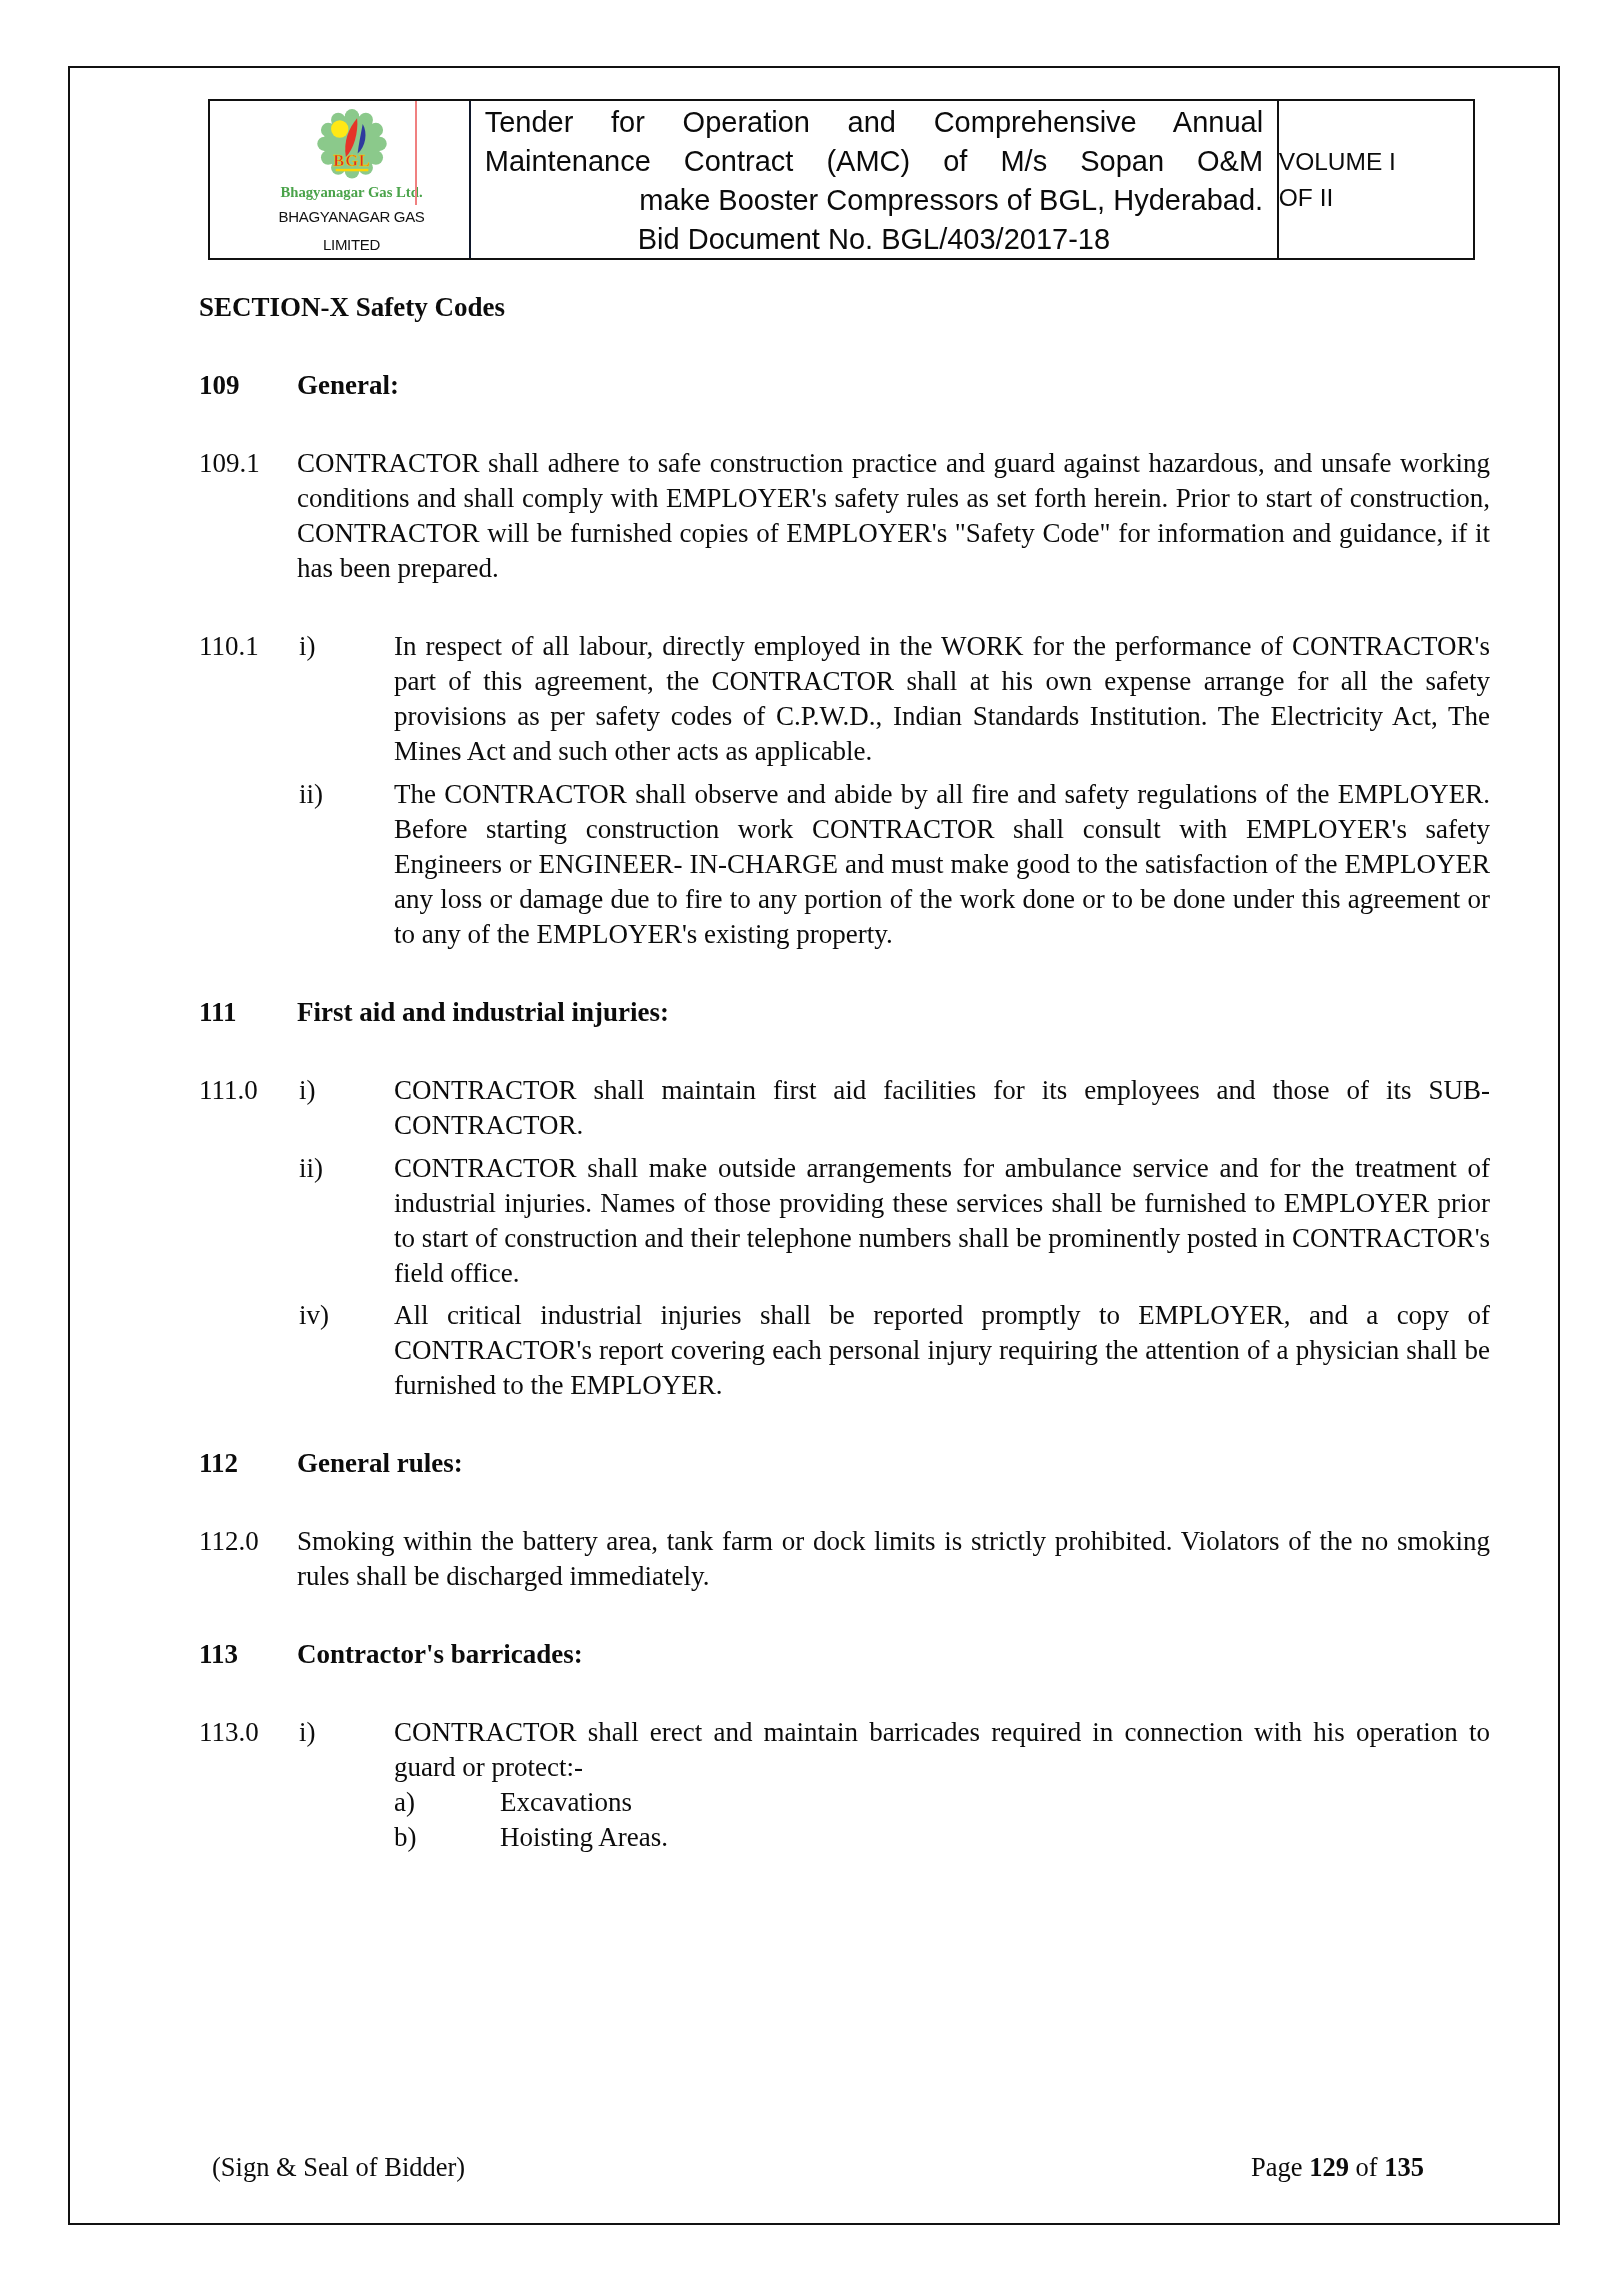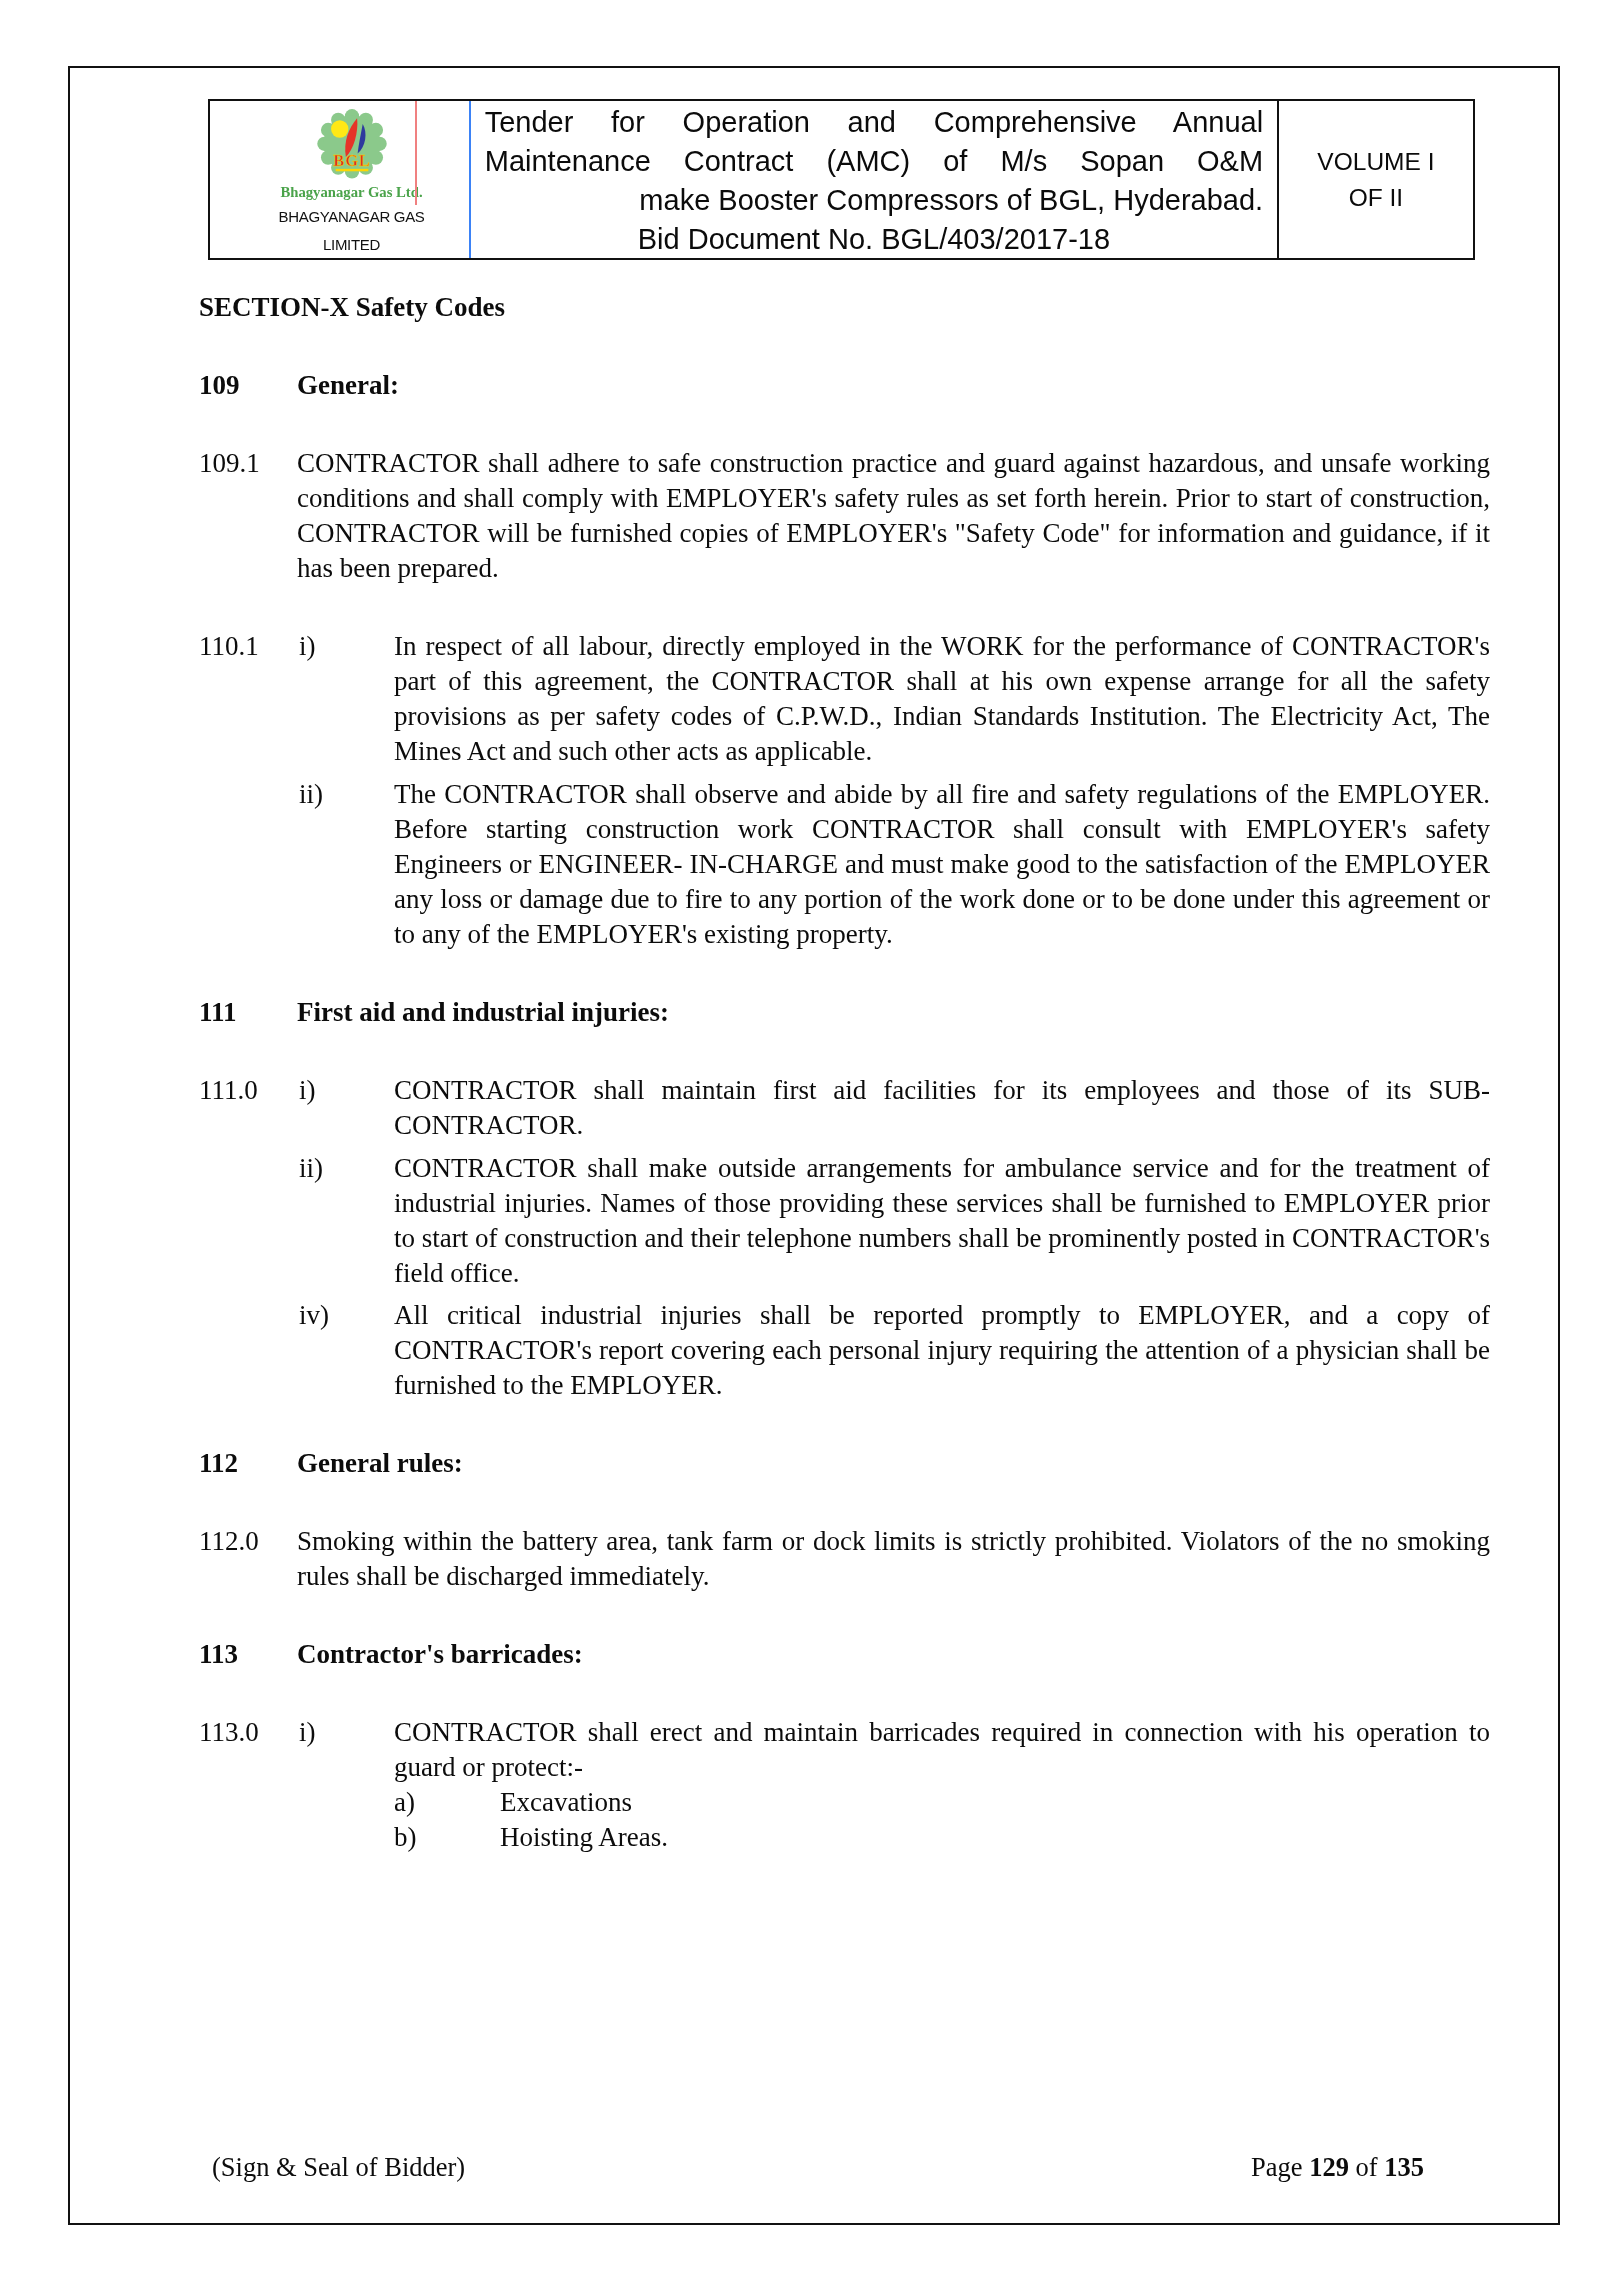--- a/index.html
+++ b/index.html
@@ -46,34 +46,34 @@
   }
   .company-name {
     font-family: "Liberation Sans", sans-serif;
     font-size: 15px; line-height: 27.4px;
     color: #111; text-align: center;
     letter-spacing: -0.3px;
     margin-top: 2.9px;
   }
   .hdr-cell-title {
     width: 811px; height: 100%;
-    border-left: 2px solid #3b82f6;
+    border-left: 2px solid #0f172a;
     font-family: "Liberation Sans", sans-serif;
     font-size: 29px; line-height: 39px;
     padding: 2px 13.7px 0 13.7px;
     color: #0b0b0b;
   }
   .title-line-justify { text-align: justify; text-align-last: justify; }
   .title-line-left { text-align: right; }
   .title-line-center { text-align: center; }
   .hdr-cell-volume {
     width: 197px; height: 100%;
     border-left: 2px solid #111;
     display: flex; flex-direction: column;
-    align-items: center; justify-content: center;
+    justify-content: center;
     font-family: "Liberation Sans", sans-serif;
     font-size: 24.5px; line-height: 36px;
     color: #0b0b0b;
   }
   
   .doc-body {
     position: absolute;
     left: 199px; top: 290px;
     width: 1291px;
     font-size: 27px; line-height: 35px;

